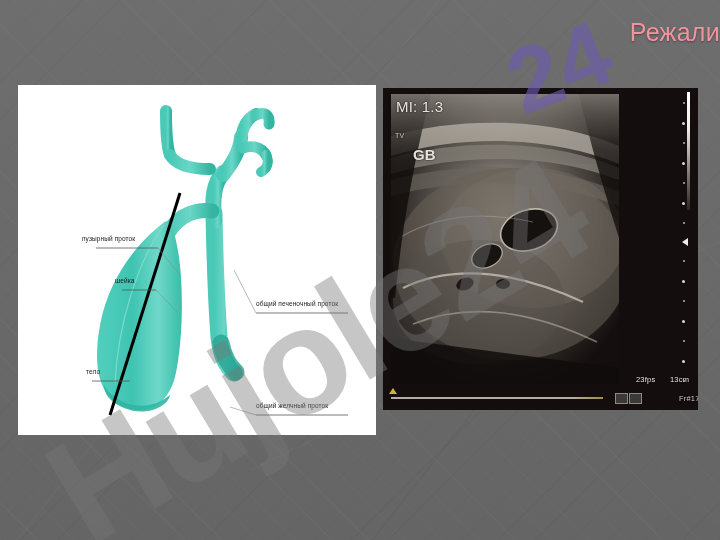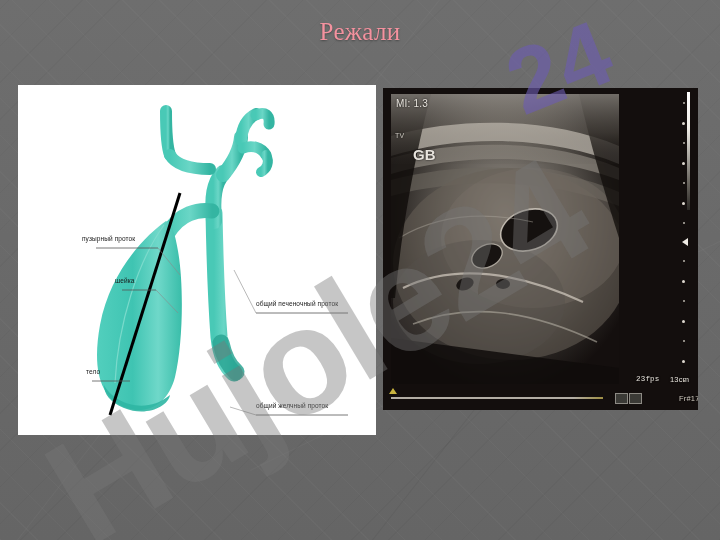--- a/index.html
+++ b/index.html
@@ -35,27 +35,26 @@
   .crease-a { left: 470px; top: -40px; width: 1px; height: 760px; transform: rotate(38deg); }
   .crease-b { left: 700px; top: 120px; width: 1px; height: 620px; transform: rotate(38deg); background: rgba(0,0,0,0.05); }
   .crease-c { left: 250px; top: 470px; width: 700px; height: 1px; transform: rotate(-26deg); }
 
   
   #title {
     position: absolute;
     left: 0;
     top: 18px;
     width: 720px;
-    text-align: center;
+    text-align: right;
     font-size: 25px;
     letter-spacing: 0.3px;
     color: #f4929f;
     text-shadow: 0 1px 2px rgba(0,0,0,0.35);
     white-space: nowrap;
-    font-family: Liberation Serif, serif;
   }
 
   
   #watermark-main {
     position: absolute;
     left: 18px;
     top: 430px;
     transform: rotate(-31deg);
     transform-origin: 0 0;
     font-size: 150px;
@@ -122,23 +121,23 @@
   #us-image { display: block; }
 
   .us-text {
     position: absolute;
     color: #e8e4dd;
     font-size: 8px;
     white-space: nowrap;
     letter-spacing: 0.2px;
     text-shadow: 0 0 2px rgba(0,0,0,0.9);
   }
-  .us-mi  { left: 13px;  top: 10px;  font-size: 10px; }
+  .us-mi  { left: 13px;  top: 10px;  font-size: 15px; }
   .us-gb  { left: 30px;  top: 58px;  font-size: 15px; font-weight: bold; }
-  .us-fps { left: 253px; top: 287px; font-size: 7.5px; font-family: Liberation Mono, monospace; }
+  .us-fps { left: 253px; top: 287px; font-size: 7.5px; }
   .us-dep { left: 287px; top: 287px; font-size: 7.5px; text-align: center; }
   .us-fr  { left: 268px; top: 306px; font-size: 7.5px; color: #cfc9bf; padding-left: 28px; }
 
   .us-tv { left: 12px; top: 44px; font-size: 7px; color: #cfcac2; }
 
   .icon-box {
     position: absolute;
     top: 305px;
     width: 11px;
     height: 9px;

